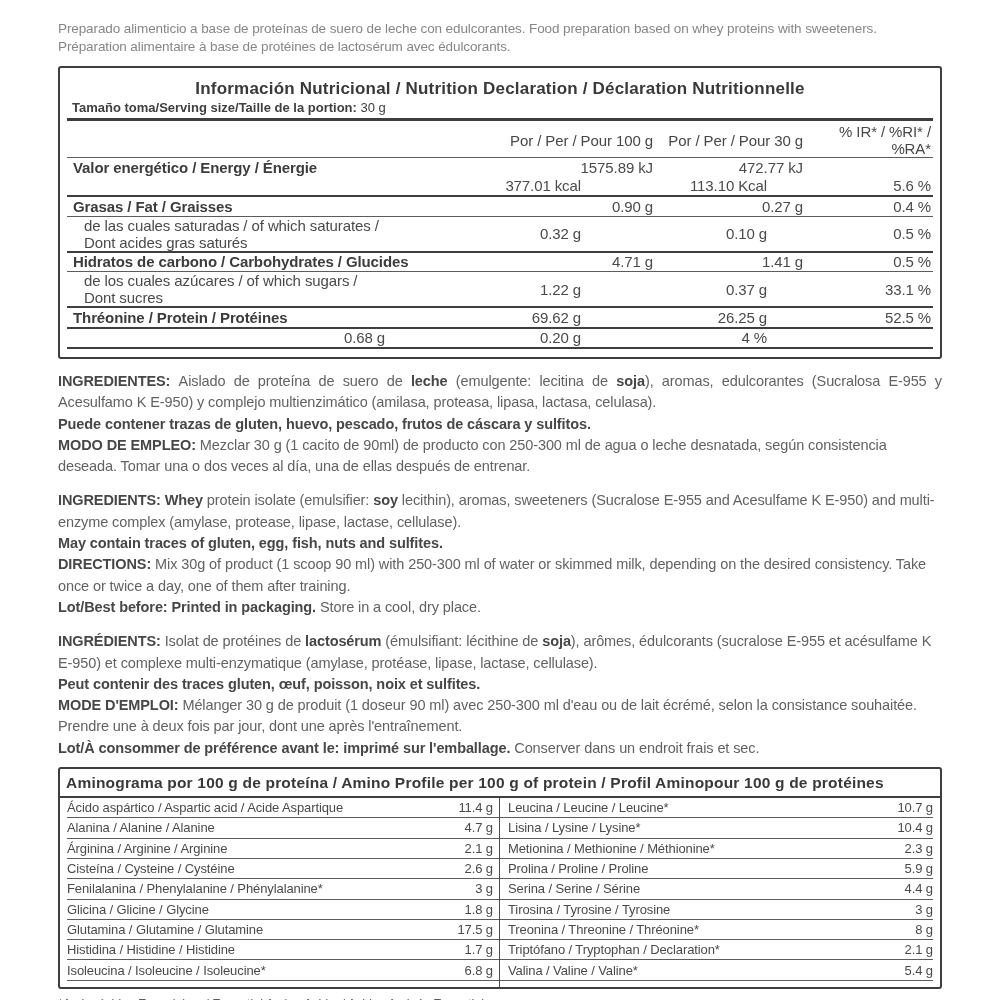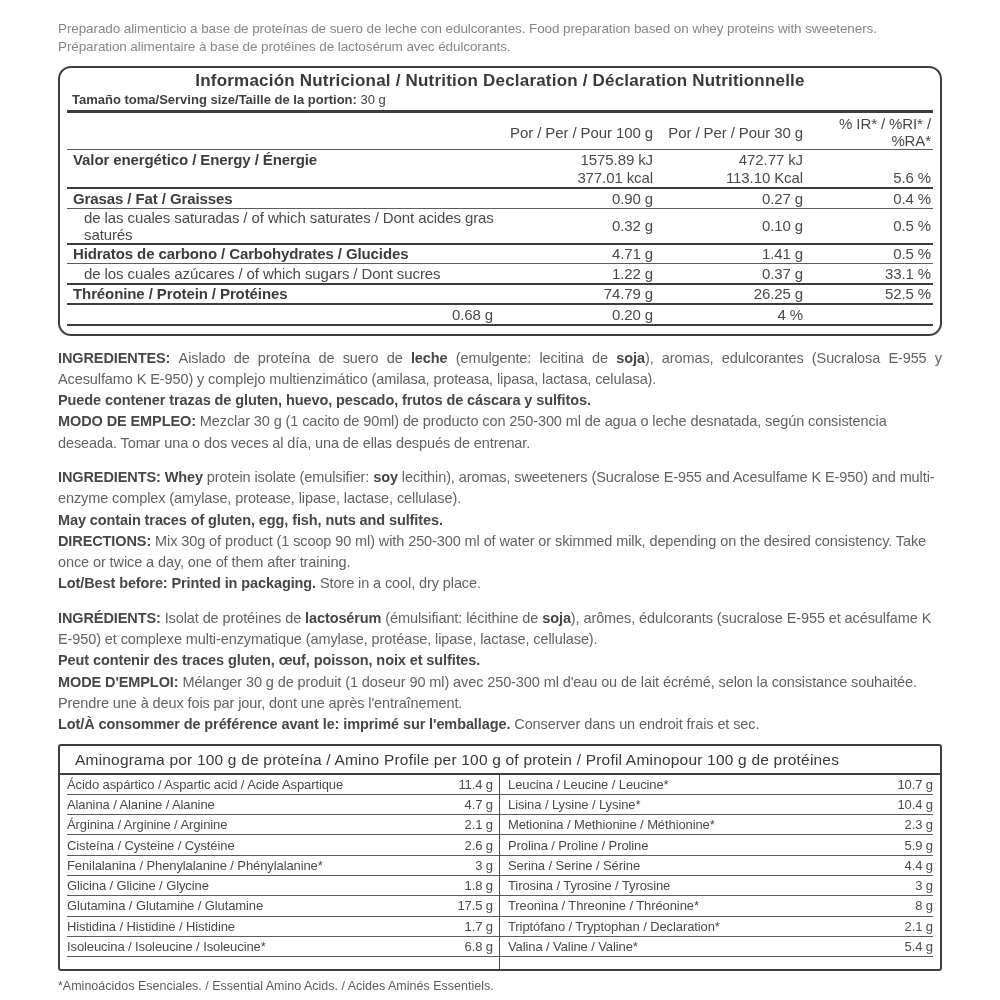--- a/index.html
+++ b/index.html
@@ -4,50 +4,50 @@
 <style>
   html,body{margin:0;padding:0;background:#ffffff;}
   body{width:1000px;height:1000px;overflow:hidden;
        font-family:"Liberation Sans","DejaVu Sans",sans-serif;color:#4a4a4a;}
   .page{padding:20px 58px 0 58px;}
 
   
   .intro{font-size:13.5px;line-height:17.5px;color:#868686;letter-spacing:-0.1px;}
 
   
-  .nbox{margin-top:11px;border:2.5px solid #3e3e3e;border-radius:13px;padding:0 7px 8px 7px;}
+  .nbox{margin-top:11px;border:2.5px solid #3e3e3e;border-radius:3px;padding:8px 7px 8px 7px;}
   .ntitle{text-align:center;font-weight:bold;font-size:17px;color:#393939;padding:3px 0 1px;letter-spacing:0.2px;}
   .nserving{font-size:13px;color:#3f3f3f;padding:0 0 3px 5px;}
   .nserving .b{font-weight:bold;}
   .thickrule{border-top:3.5px solid #3e3e3e;}
   .nrow{display:grid;grid-template-columns:1fr 160px 150px 128px;align-items:center;
         min-height:18.5px;border-bottom:1px solid #5c5c5c;font-size:15px;letter-spacing:-0.1px;}
   .nrow.nhead{min-height:19px;padding-top:2px;color:#474747;}
   .nrow .lab{padding-left:6px;}
   .nrow .lab.b{font-weight:bold;color:#3c3c3c;}
   .nrow .lab.ind{padding-left:17px;}
   .nrow .val{text-align:right;padding-right:2px;}
   .nrow .hc{text-align:right;padding-right:2px;}
   .nrow.rule-none{border-bottom:none;}
-  .nrow.rule-thick{border-bottom:2.5px solid #3e3e3e;}
+  .nrow.rule-thick{border-bottom:2.5px solid #3e3e3e;gap:36px;}
 
   .footnote{font-size:12.3px;color:#6e6e6e;margin-top:6px;letter-spacing:-0.1px;}
 
   
   .sec{margin-top:12px;font-size:14.5px;line-height:21.3px;color:#626262;letter-spacing:-0.1px;}
   .sec + .sec{margin-top:13px;}
   .sec .b{font-weight:bold;color:#474747;}
   .pline.justify{text-align:justify;}
 
   
   .abox{margin-top:8px;border:2.5px solid #3e3e3e;border-radius:3px;}
-  .atitle{font-weight:normal;font-size:15.5px;color:#393939;padding:5px 15px 4px;letter-spacing:0.2px;
+  .atitle{font-weight:bold;font-size:15.5px;color:#393939;padding:5px 6px 4px;letter-spacing:0.2px;
           border-bottom:2px solid #3e3e3e;}
   .agrid{display:grid;grid-template-columns:1fr 1fr;}
-  .ahalf{padding-bottom:12px;}
+  .ahalf{padding-bottom:6px;}
   .ahalf.left{border-right:1.5px solid #4c4c4c;}
   .arow{display:flex;justify-content:space-between;align-items:center;min-height:19.3px;
         border-bottom:1px solid #5c5c5c;font-size:13px;letter-spacing:-0.1px;}
   .ahalf.left .arow{margin-left:7px;padding-right:6px;}
   .ahalf.rightcol .arow{margin-right:7px;padding-left:8px;}
   .arow .aval{white-space:nowrap;padding-left:8px;}
   .afoot{font-size:12.5px;color:#5c5c5c;margin-top:8px;}
 </style>
 </head>
 <body>
@@ -104,21 +104,21 @@
           <div class="val">0.5 %</div>
         </div>
         <div class="nrow rule-thick">
           <div class="lab ind">de los cuales azúcares / of which sugars / Dont sucres</div>
           <div class="val">1.22 g</div>
           <div class="val">0.37 g</div>
           <div class="val">33.1 %</div>
         </div>
         <div class="nrow rule-thick">
           <div class="lab b">Thréonine / Protein / Protéines</div>
-          <div class="val">74.79 g</div>
+          <div class="val">69.62 g</div>
           <div class="val">26.25 g</div>
           <div class="val">52.5 %</div>
         </div>
         <div class="nrow rule-thick">
           <div class="val">0.68 g</div>
           <div class="val">0.20 g</div>
           <div class="val">4 %</div>
         </div>
       </div>
   </div>

